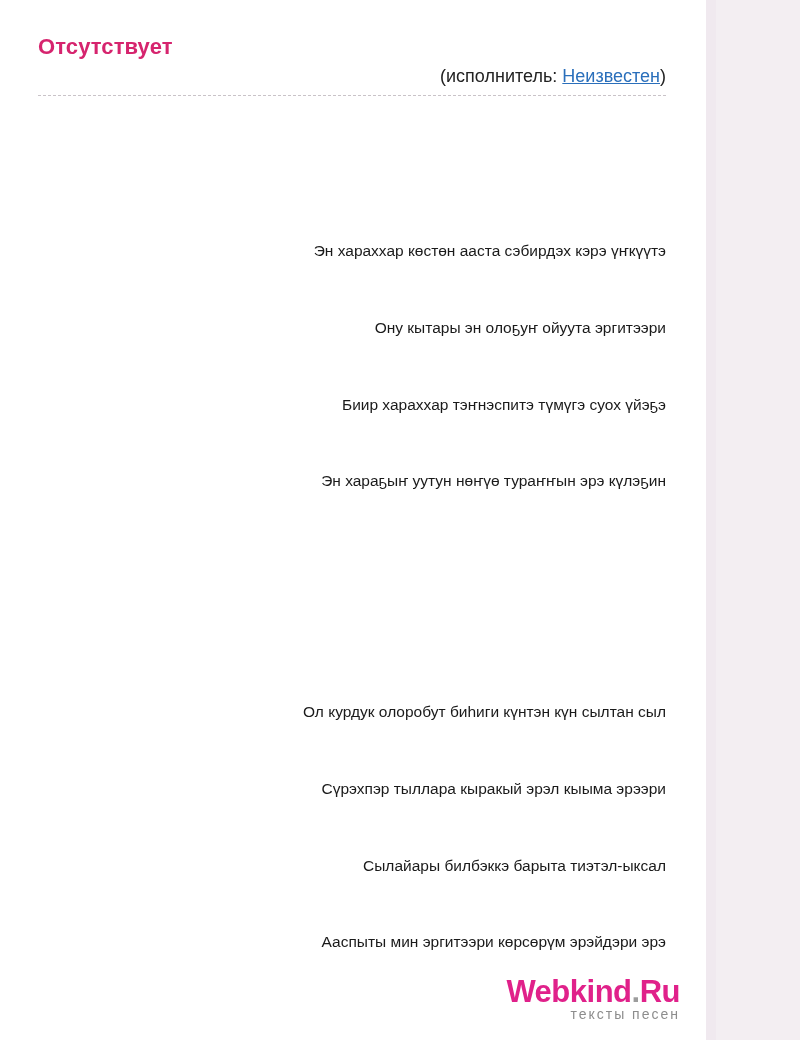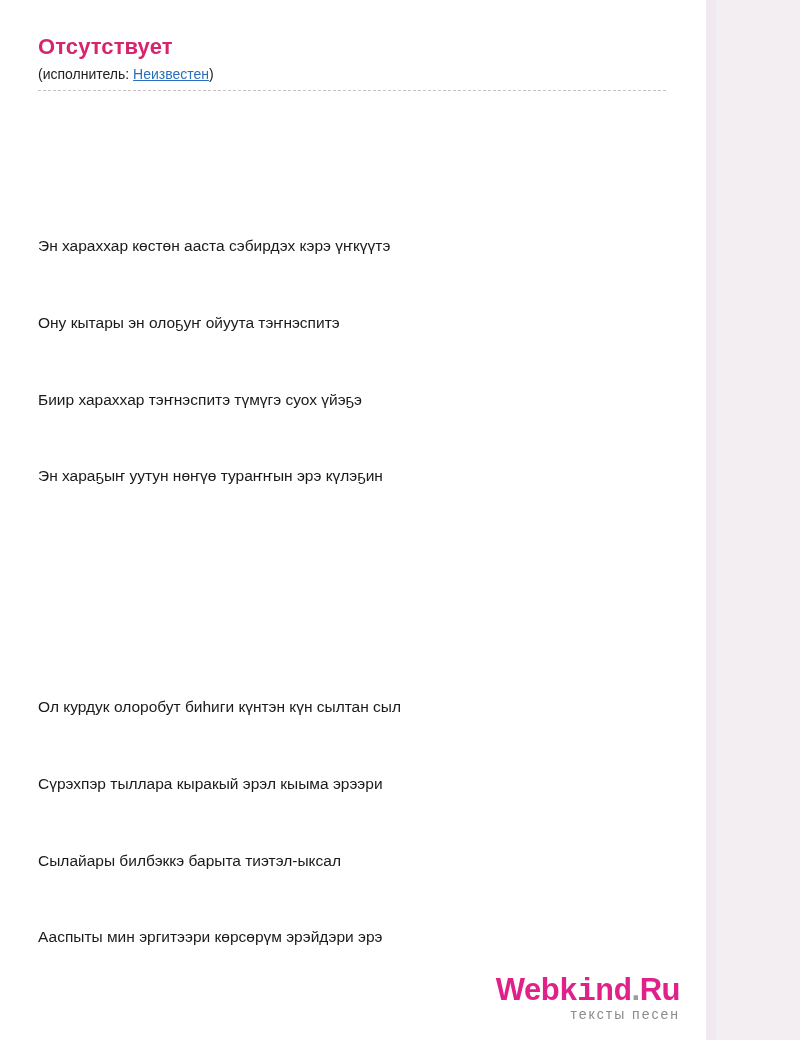--- a/index.html
+++ b/index.html
@@ -26,62 +26,64 @@
   }
   .song-title {
     color: #d6246e;
     font-size: 22px;
     font-weight: bold;
     line-height: 26px;
     margin: 0 0 6px 0;
     letter-spacing: 0.1px;
   }
   .artist-line {
-    font-size: 14px;
+    font-size: 18px;
     color: #222222;
     margin: 0 0 8px 0;
+    text-align: right;
   }
   .artist-line .link {
     color: #2a6fbb;
     text-decoration: underline;
     cursor: pointer;
   }
   .divider {
     border: 0;
     border-top: 1px dashed #c9c3c8;
     margin: 0 0 14px 0;
   }
   .lyrics {
     font-size: 15.5px;
     line-height: 25.6px;
     color: #1a1a1a;
     white-space: pre-wrap;
     font-family: "Liberation Sans", sans-serif;
   }
   .stanza {
     margin: 0 0 26px 0;
+    text-align: right;
   }
   .line {
     white-space: pre;
   }
   .watermark {
     position: absolute;
     right: 26px;
     bottom: 18px;
     text-align: right;
     user-select: none;
   }
   .wm-main {
     font-size: 31px;
     font-weight: bold;
     line-height: 32px;
     letter-spacing: -0.5px;
   }
   .wm-web { color: #e0218a; margin-top: 39px; }
-  .wm-kind { color: #e0218a; font-family: Liberation Mono, monospace; }
+  .wm-kind { color: #e0218a; }
   .wm-dot { color: #9c9c9c; font-weight: bold; }
   .wm-ru { color: #e0218a; }
   .wm-sub {
     font-size: 14px;
     color: #8d8d8d;
     letter-spacing: 2px;
     margin-top: -2px;
   }
 </style>
 </head>
@@ -93,21 +95,21 @@
     <h1 class="song-title">Отсутствует</h1>
 
     <div class="artist-line"><span>(исполнитель: </span><a class="link">Неизвестен</a><span>)</span></div>
 
     <hr class="divider">
 
     <div class="lyrics">
 
       <div class="stanza">
         <div class="line">Эн хараххар көстөн ааста сэбирдэх кэрэ үҥкүүтэ</div>
-        <div class="line">Ону кытары эн олоҕуҥ ойуута тэҥнэспитэ</div>
+        <div class="line">Ону кытары эн олоҕуҥ ойуута эргитээри</div>
         <div class="line">Биир хараххар тэҥнэспитэ түмүгэ суох үйэҕэ</div>
         <div class="line">Эн хараҕыҥ уутун нөҥүө тураҥҥын эрэ күлэҕин</div>
       </div>
 
       <div class="stanza">
         <div class="line">Ол курдук олоробут биһиги күнтэн күн сылтан сыл</div>
         <div class="line">Сүрэхпэр тыллара кыракый эрэл кыыма эрээри</div>
         <div class="line">Сылайары билбэккэ барыта тиэтэл-ыксал</div>
         <div class="line">Ааспыты мин эргитээри көрсөрүм эрэйдэри эрэ</div>
       </div>

